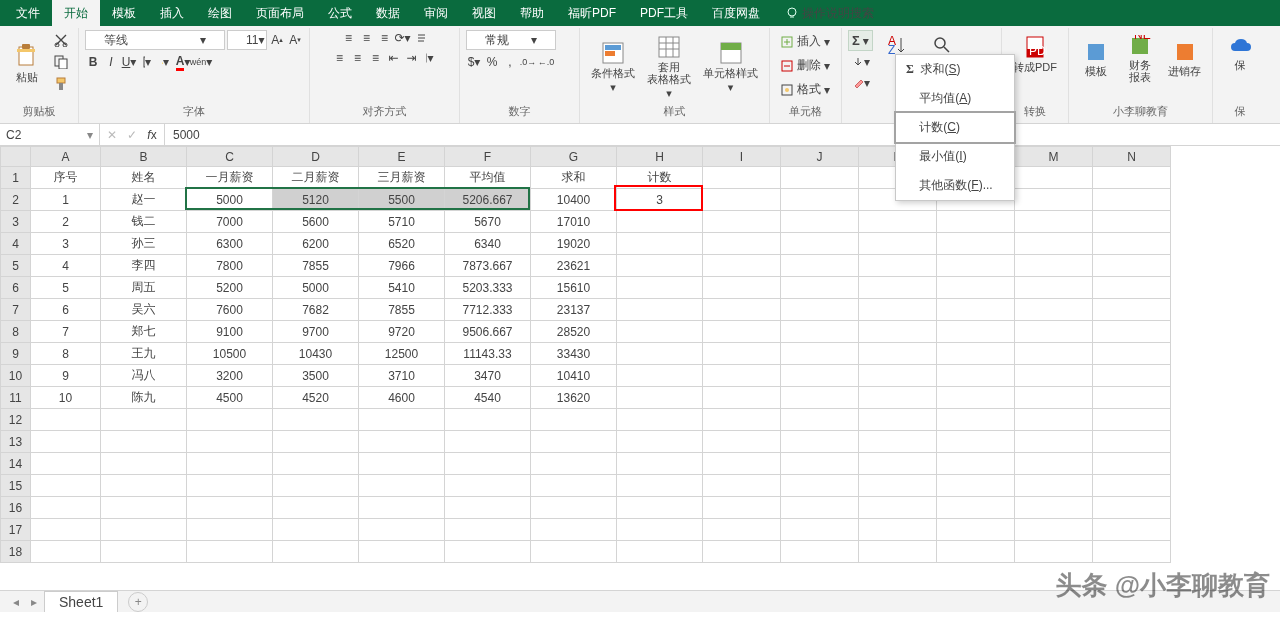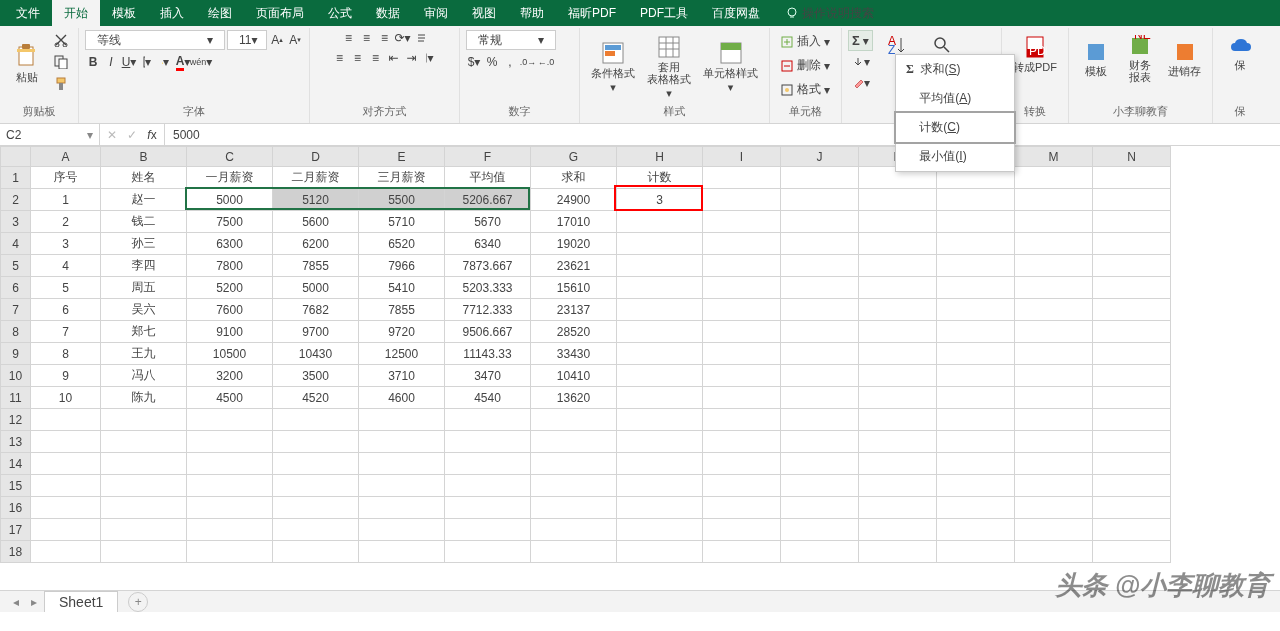--- a/index.html
+++ b/index.html
@@ -10,21 +10,21 @@
 .tell{display:flex;align-items:center;color:#dfe;margin-left:14px;font-size:11px}
 .tell svg{margin-right:4px}
 .ribbon{height:98px;background:#f3f3f3;border-bottom:1px solid #d4d4d4;display:flex;padding:2px 0 0 0}
 .group{border-right:1px solid #e0e0e0;padding:2px 6px 0 6px;display:flex;flex-direction:column;justify-content:space-between;position:relative}
 .gtitle{text-align:center;font-size:11px;color:#666;padding:2px 0 4px 0}
 .col{display:flex;flex-direction:column;align-items:center;gap:2px}
 .row{display:flex;align-items:center;gap:2px}
 .btn{display:flex;align-items:center;justify-content:center;padding:2px 3px;cursor:pointer;border:1px solid transparent}
 .bigbtn{flex-direction:column;min-width:42px;padding:4px 4px 2px 4px;gap:2px;text-align:center}
 .bigbtn span{font-size:11px;line-height:12px}
-.sel{height:20px;border:1px solid #ccc;background:#fff;display:flex;align-items:center;padding:0 11px;font-size:11px}
+.sel{height:20px;border:1px solid #ccc;background:#fff;display:flex;align-items:center;padding:0 18px;font-size:11px}
 .mini{width:16px;height:16px;display:flex;align-items:center;justify-content:center}
 .autosum-menu{position:absolute;top:54px;left:895px;width:120px;background:#fff;border:1px solid #c8c8c8;box-shadow:2px 2px 6px rgba(0,0,0,.2);z-index:50}
 .menu-item{padding:6px 10px;cursor:pointer;font-size:12px}
 .menu-highlight{border:2px solid #a3a3a3;margin:-2px}
 .fxbar{height:22px;border-bottom:1px solid #d4d4d4;display:flex;align-items:stretch;background:#fff}
 .namebox{width:100px;border-right:1px solid #d4d4d4;padding:0 6px;display:flex;align-items:center;font-size:11px}
 .fxbtns{display:flex;align-items:center;border-right:1px solid #d4d4d4;padding:0 4px;gap:4px}
 .fxinput{flex:1;padding:0 8px;display:flex;align-items:center;font-size:11px}
 .grid{position:relative;height:444px;overflow:hidden;background:#fff}
 table{border-collapse:collapse;table-layout:fixed}
@@ -33,21 +33,21 @@
 .rowh{width:30px;background:#e6e6e6;text-align:center}
 .colh{height:20px}
 .selcell{background:#fff}
 .selrange{background:#d0d0d0}
 .selbox{position:absolute;border:2px solid #217346;pointer-events:none}
 .redbox{position:absolute;border:2px solid red;pointer-events:none}
 .sheettabs{height:22px;border-top:1px solid #d4d4d4;background:#f3f3f3;display:flex;align-items:center;padding-left:8px;gap:2px}
 .navbtn{width:16px;height:16px;display:flex;align-items:center;justify-content:center;cursor:pointer;color:#888}
 .sheettab{padding:2px 14px;background:#fff;border:1px solid #ccc;border-bottom:none;font-size:14px;cursor:pointer}
 .addsh{width:20px;height:20px;border:1px solid #ccc;border-radius:10px;display:flex;align-items:center;justify-content:center;margin-left:8px;cursor:pointer;color:#888}
-.watermark{position:absolute;right:10px;bottom:28px;font-size:26px;color:rgba(0,0,0,.45);font-style:italic;font-weight:bold;pointer-events:none}
+.watermark{position:absolute;right:10px;bottom:28px;font-size:26px;color:rgba(0,0,0,.45);font-weight:bold;pointer-events:none}
 .u{text-decoration:underline}
 </style>
 </head>
 <body>
 
 <div class="tabs" id="tabs">
     <div class="tab">文件</div>
     <div class="tab active">开始</div>
     <div class="tab">模板</div>
     <div class="tab">插入</div>
@@ -317,20 +317,21 @@
   </div>
 </div>
 
 <div class="autosum-menu" id="asmenu">
     <div class="menu-item"><b style="font-family:serif">Σ</b>&nbsp;&nbsp;求和(<span class="u">S</span>)</div>
     <div class="menu-item">&nbsp;&nbsp;&nbsp;&nbsp;平均值(<span class="u">A</span>)</div>
     <div class="menu-highlight">
       <div class="menu-item">&nbsp;&nbsp;&nbsp;&nbsp;计数(<span class="u">C</span>)</div>
     </div>
     <div class="menu-item">&nbsp;&nbsp;&nbsp;&nbsp;最小值(<span class="u">I</span>)</div>
+    <div class="menu-item">&nbsp;&nbsp;&nbsp;&nbsp;其他函数(<span class="u">F</span>)...</div>
   </div>
 
 <div class="fxbar">
   <div class="namebox">
       <span>C2</span>
       <span style="margin-left:auto;color:#888">▾</span>
     </div>
   <div class="fxbtns">
     <span class="mini" style="color:#bbb">✕</span>
     <span class="mini" style="color:#bbb">✓</span>
@@ -399,34 +400,34 @@
           <td class=""></td>
         </tr>
         <tr>
           <th class="rowh">2</th>
           <td class="">1</td>
           <td class="">赵一</td>
           <td class="selcell">5000</td>
           <td class="selrange">5120</td>
           <td class="selrange">5500</td>
           <td class="selrange">5206.667</td>
-          <td class="">24900</td>
+          <td class="">10400</td>
           <td class="">3</td>
           <td class=""></td>
           <td class=""></td>
           <td class=""></td>
           <td class=""></td>
           <td class=""></td>
           <td class=""></td>
         </tr>
         <tr>
           <th class="rowh">3</th>
           <td class="">2</td>
           <td class="">钱二</td>
-          <td class="">7500</td>
+          <td class="">7000</td>
           <td class="">5600</td>
           <td class="">5710</td>
           <td class="">5670</td>
           <td class="">17010</td>
           <td class=""></td>
           <td class=""></td>
           <td class=""></td>
           <td class=""></td>
           <td class=""></td>
           <td class=""></td>

